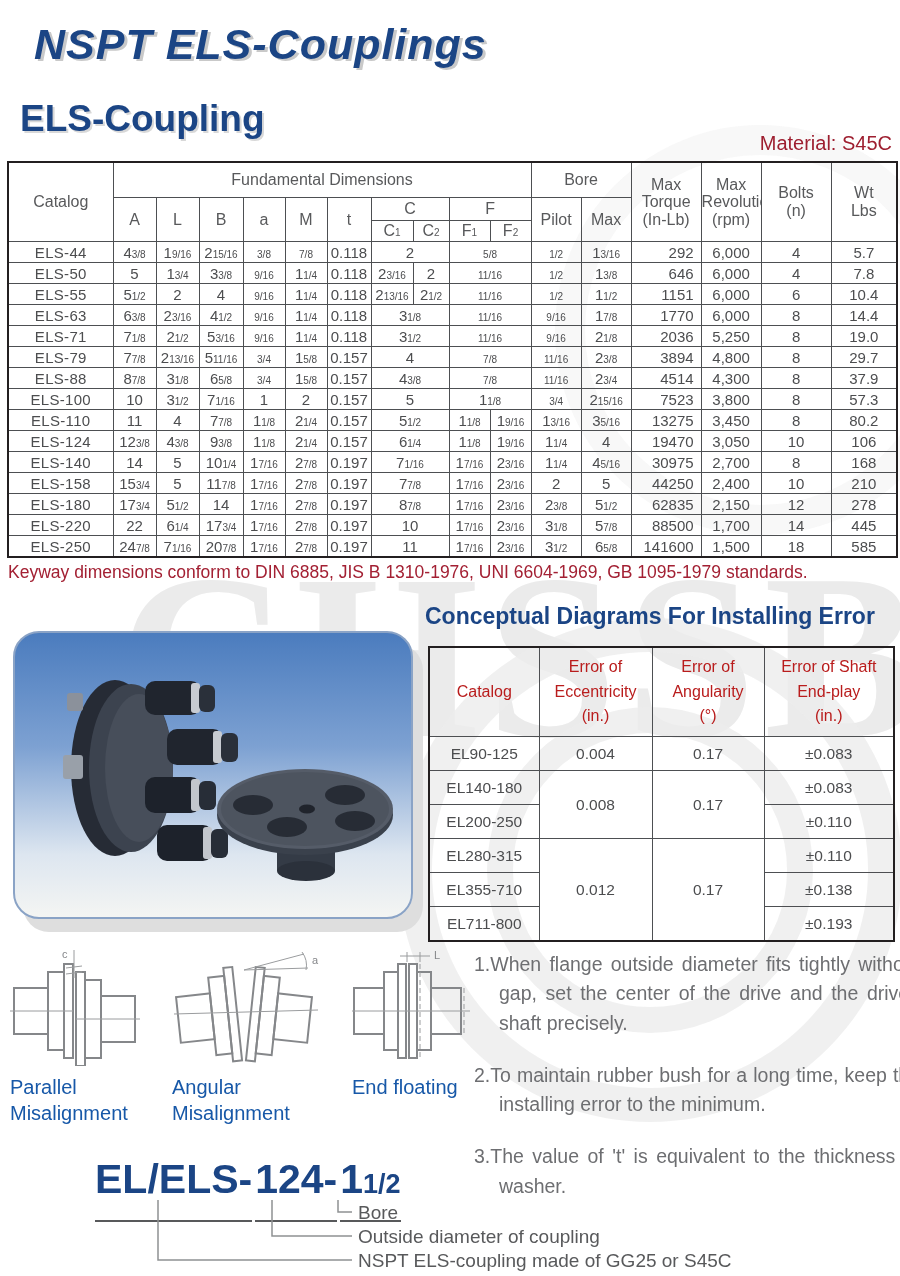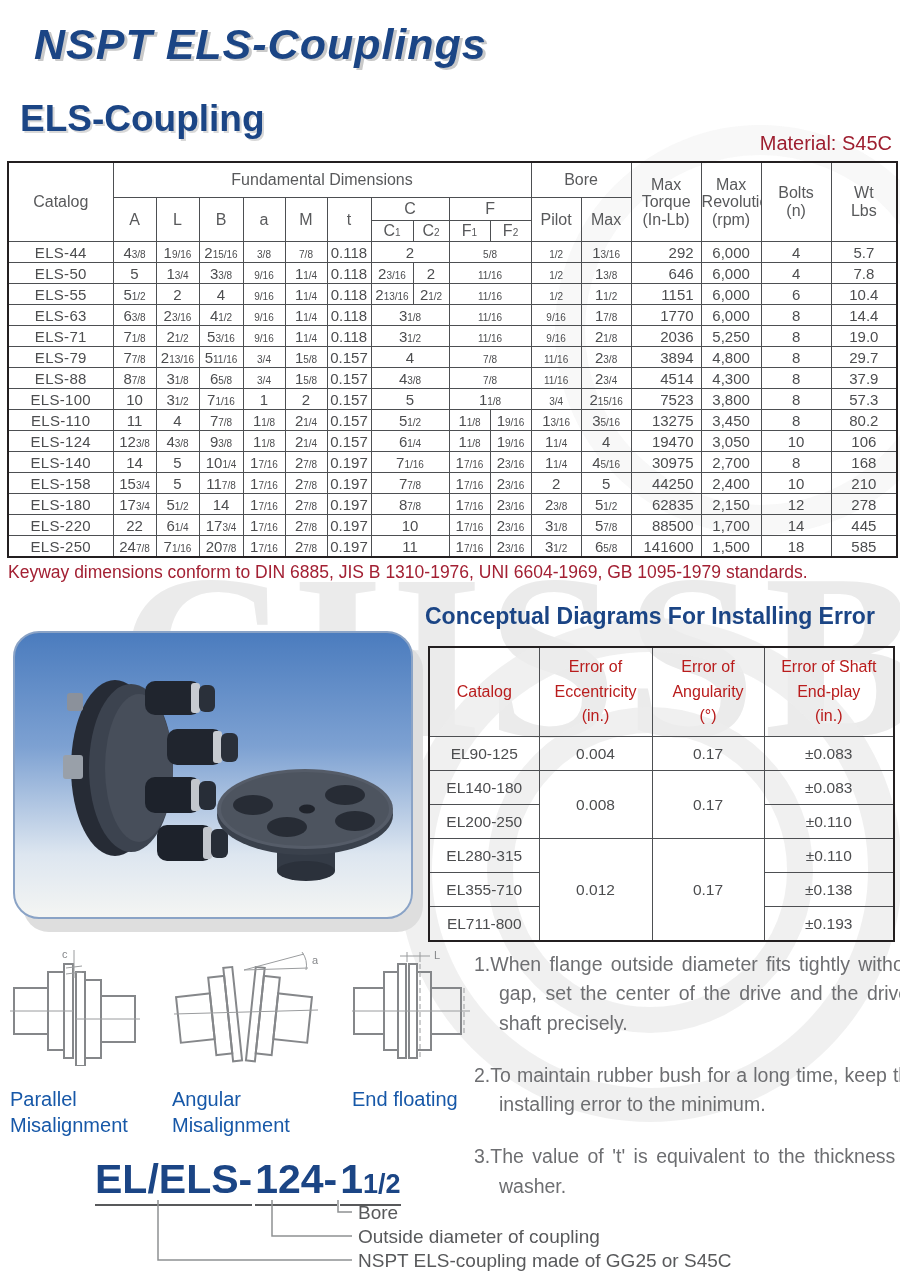--- a/index.html
+++ b/index.html
@@ -58,32 +58,32 @@
   
   .err-title{left:425px;top:603px;font-size:23px;font-weight:bold;color:#1b4585;}
   .tbl-err{left:428px;top:646px;width:465px;border:2px solid #231f20;}
   .tbl-err th,.tbl-err td{border:1px solid #4d4f52;text-align:center;}
   .tbl-err th{font-weight:normal;color:#b91c1c;font-size:16px;white-space:pre-line;line-height:1.55;height:86px;}
   .tbl-err td{font-size:15.5px;color:#4c4d4f;height:31px;}
 
   
   .diagrams{left:10px;top:948px;width:432px;display:flex;gap:30px;}
   .fig{display:flex;flex-direction:column;}
-  .fig-label{font-size:20px;color:#1758a8;line-height:1.3;white-space:pre-line;margin-top:20px;}
+  .fig-label{font-size:20px;color:#1758a8;line-height:1.3;white-space:pre-line;margin-top:8px;}
 
   
   .notes{left:474px;top:950px;width:446px;}
   .note{
     font-size:19.5px;color:#6d6e71;text-align:justify;line-height:1.5;
     padding-left:25px;text-indent:-25px;margin-bottom:23px;
   }
 
   
   .code{left:95px;top:1156px;font-size:41px;font-weight:bold;color:#1b4585;white-space:nowrap;}
-  .code .seg{border-bottom:2px solid #58595b;padding-bottom:1px;margin-right:3px;display:inline-block;}
+  .code .seg{border-bottom:2px solid #58595b;padding-bottom:17px;margin-right:3px;display:inline-block;}
   .codefrac{font-size:27px;}
   .code-label{position:absolute;left:358px;font-size:19px;color:#58595b;white-space:nowrap;}
 </style>
 </head>
 <body>
 
 <div class="wm wm-text">CHSSB</div>
 <svg class="wm" width="900" height="1276" style="left:0;top:0;">
   <g fill="none" stroke="#ededed" opacity="0.8">
     <circle cx="650" cy="870" r="235" stroke-width="34"></circle>

